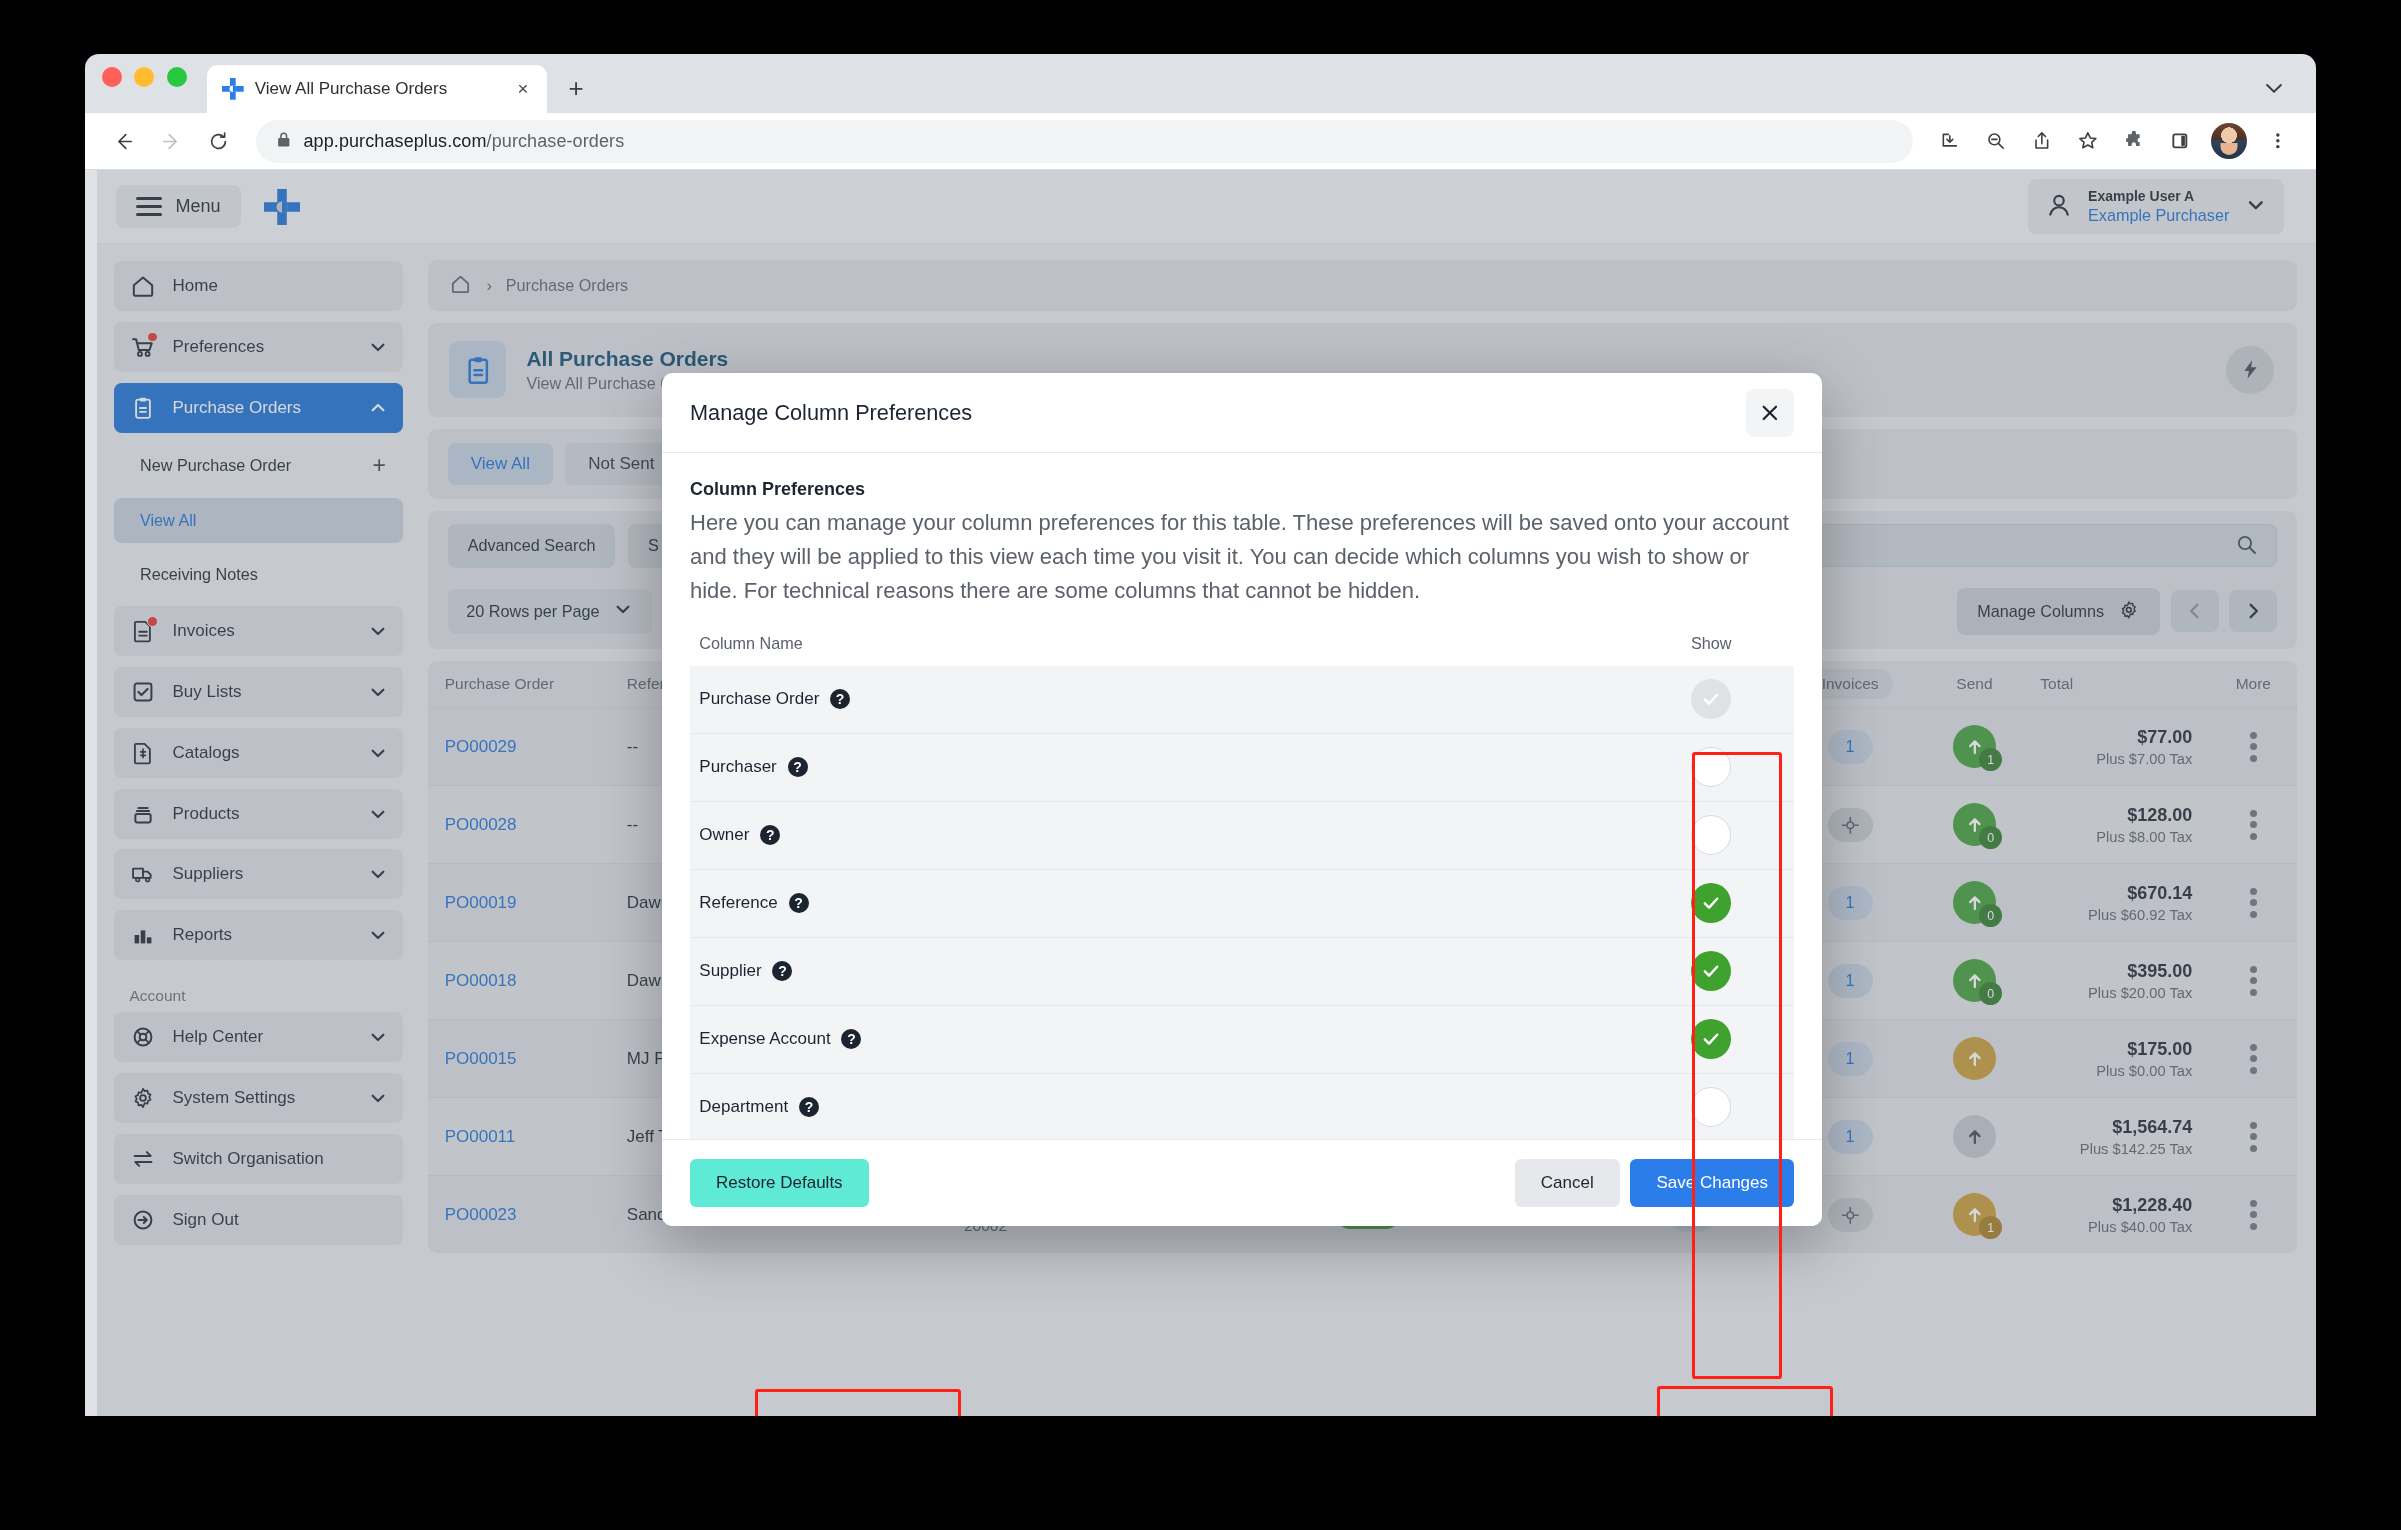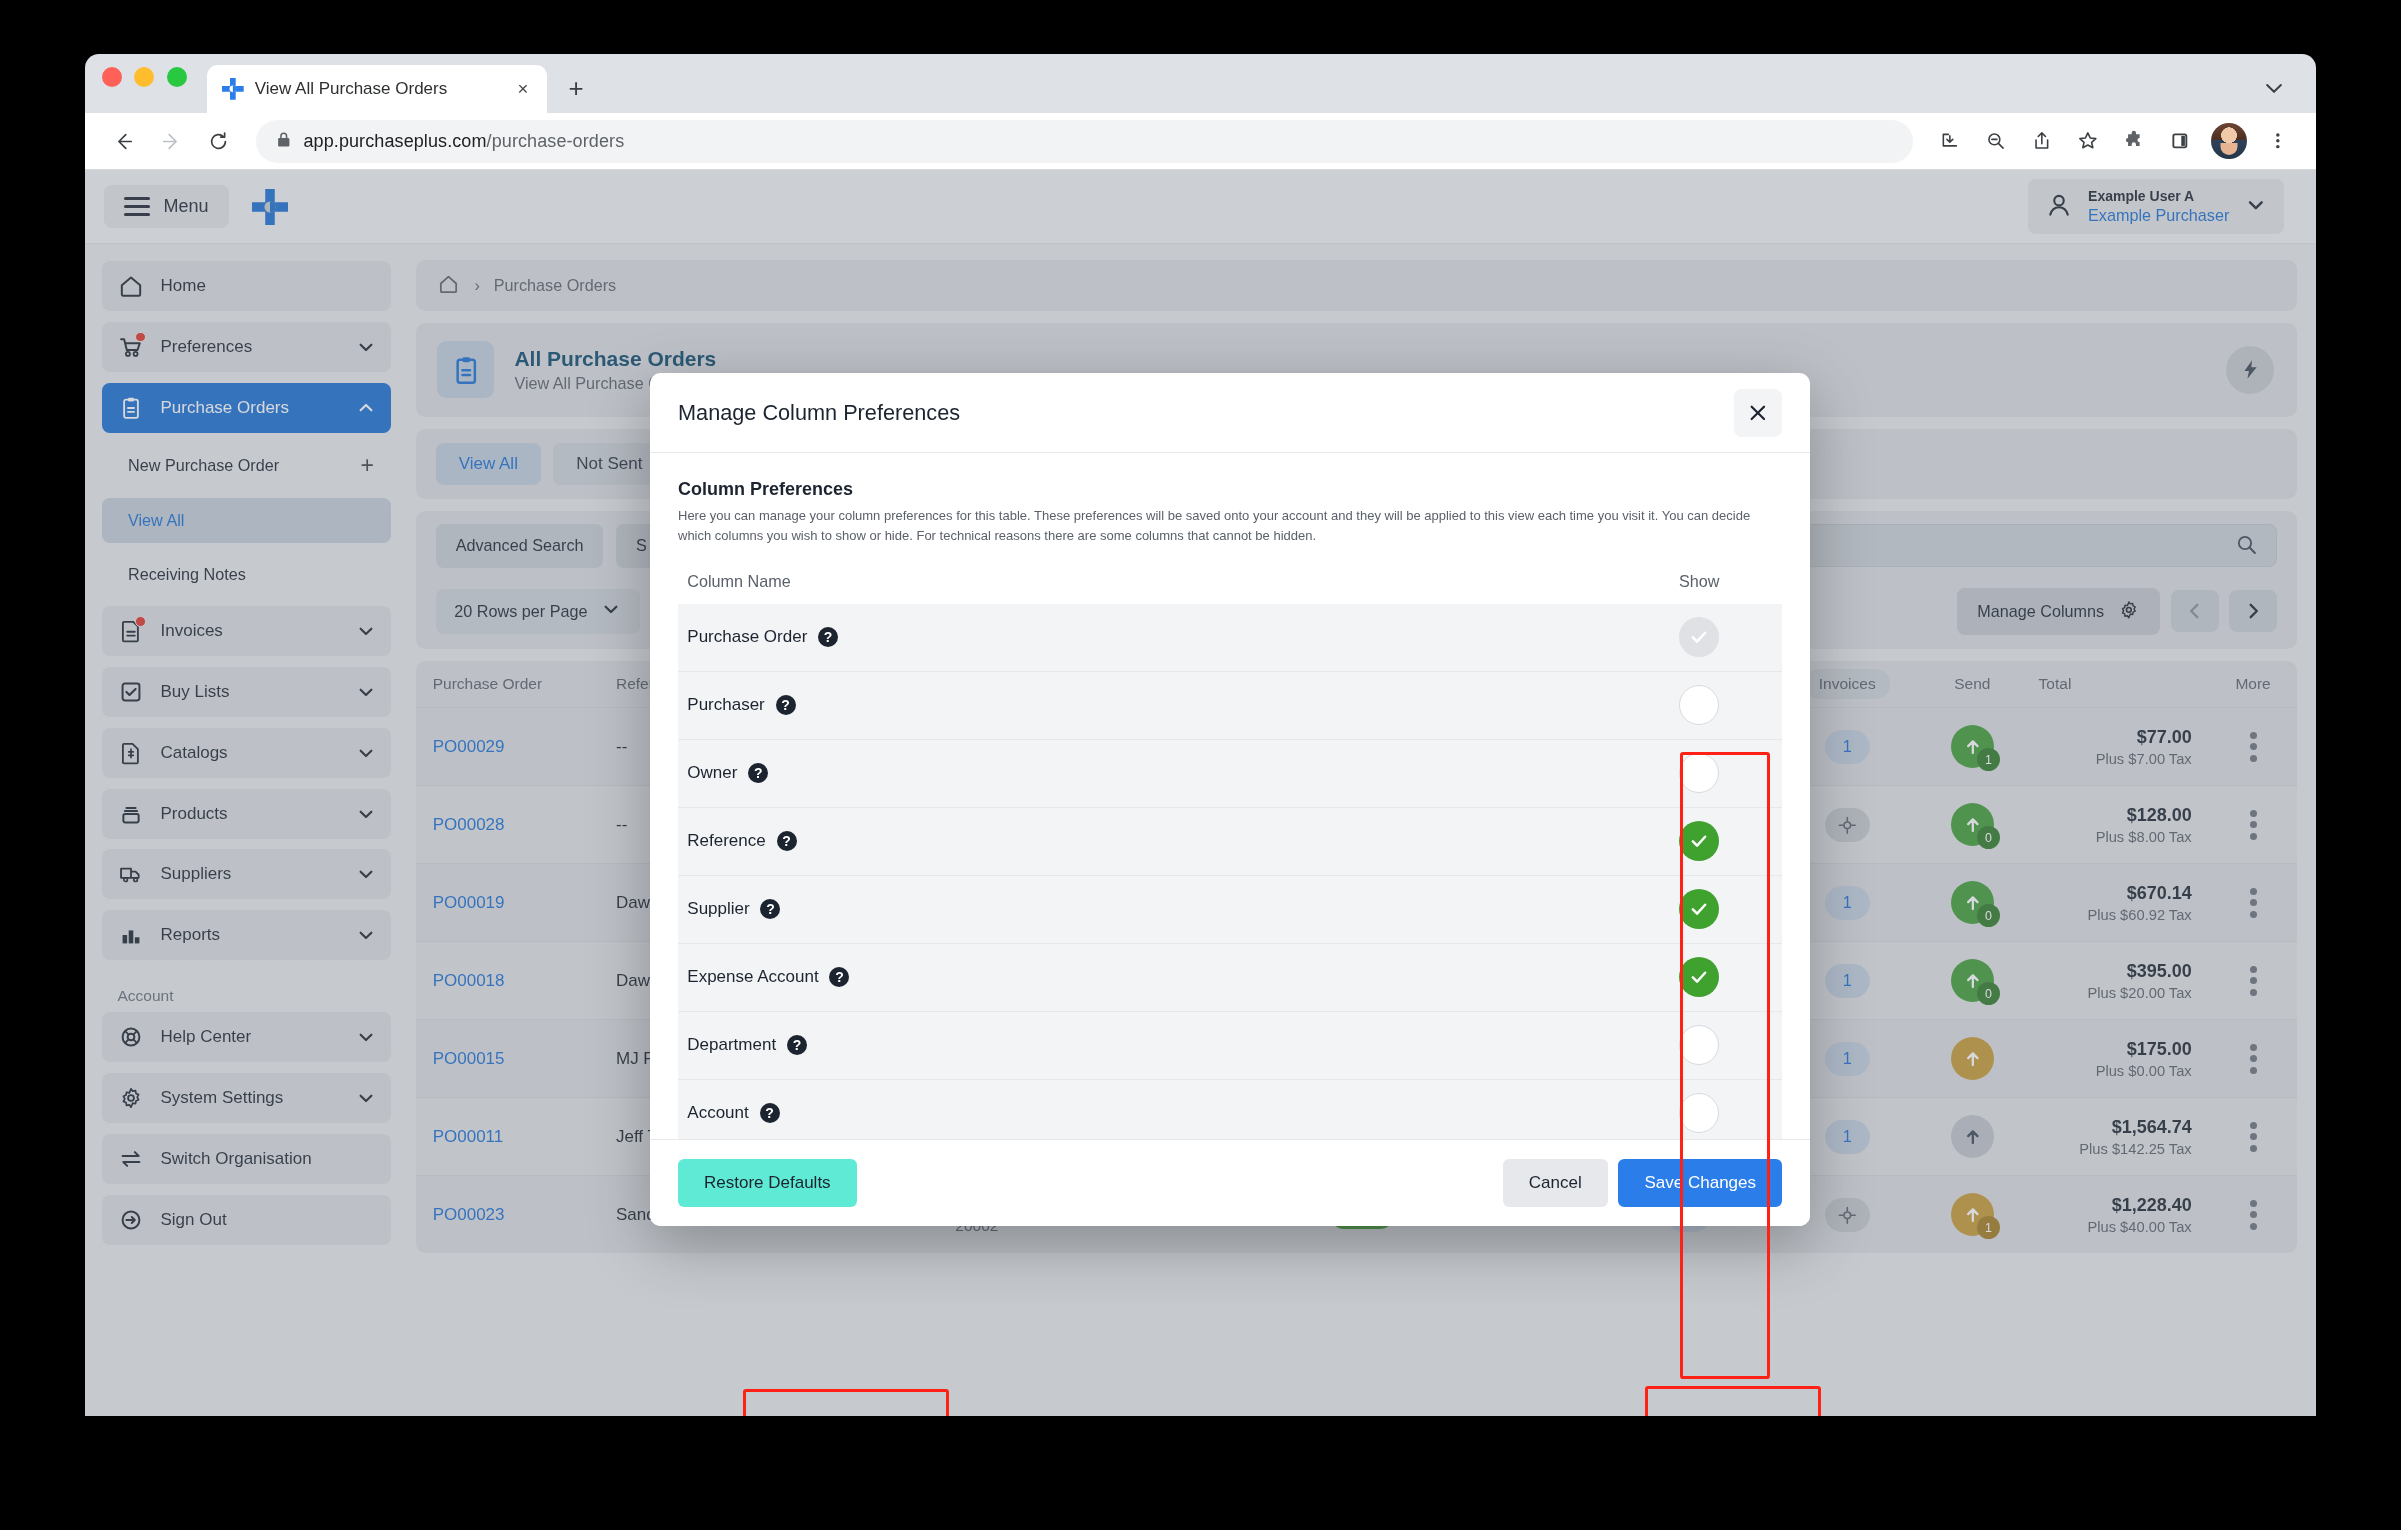--- a/index.html
+++ b/index.html
@@ -97,20 +97,21 @@
     content:""; position:absolute; left:50%; top:56%; width:17px; height:11.6px;
     transform:translateX(-50%); border-radius:0 0 8.5px 8.5px; background:#e6b493;
   }
 
   
   #viewport {
     position: relative;
     height: calc(1362px - 59px - 57px);
     background: #e9ebee;
     overflow: hidden;
+    margin-left: 12px;
   }
   
   #dim {
     position: absolute; inset: 0;
     background: rgba(120,126,136,.30);
     z-index: 50;
   }
 
   
   #appheader {
@@ -305,21 +306,21 @@
     padding: 0 28px; border-bottom: 0.8px solid #e6e8eb;
   }
   #modalhead .mtitle { font-size: 21.7px; color: #1c2430; }
   #closebtn {
     margin-left: auto; width: 48px; height: 48px;
     background: #f2f4f6; border-radius: 7.7px;
     display: flex; align-items: center; justify-content: center;
   }
   #modalbody { flex: 1; padding: 26px 28px 0 28px; overflow: hidden; position: relative; }
   #secttitle { font-size: 18px; font-weight: bold; color: #1c2430; margin-bottom: 6.2px; }
-  #sectdesc { font-size: 13px; color: #5b616b; line-height: 1.55; }
+  #sectdesc { font-size: 22px; color: #5b616b; line-height: 1.55; }
 
   #colhead {
     display: flex; align-items: flex-end;
     margin-top: 26px; padding: 0 9.3px 12.4px 9.3px;
     font-size: 16.2px; color: #5b616b;
   }
   #colhead .cn { flex: 1; }
   #colhead .sh { width: 147px; text-align: center; }
 
   #collist { position: relative; }

